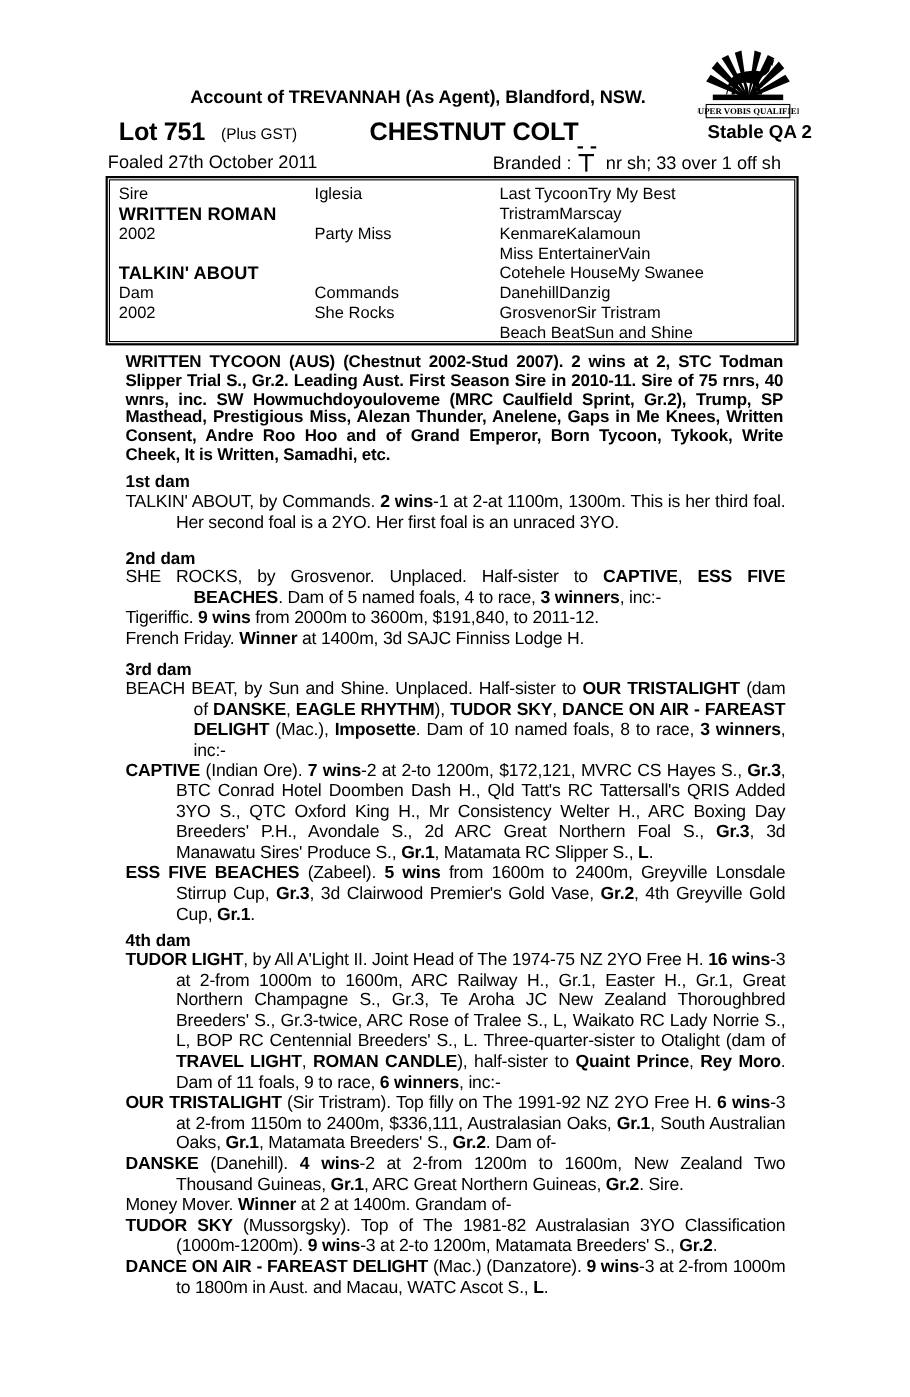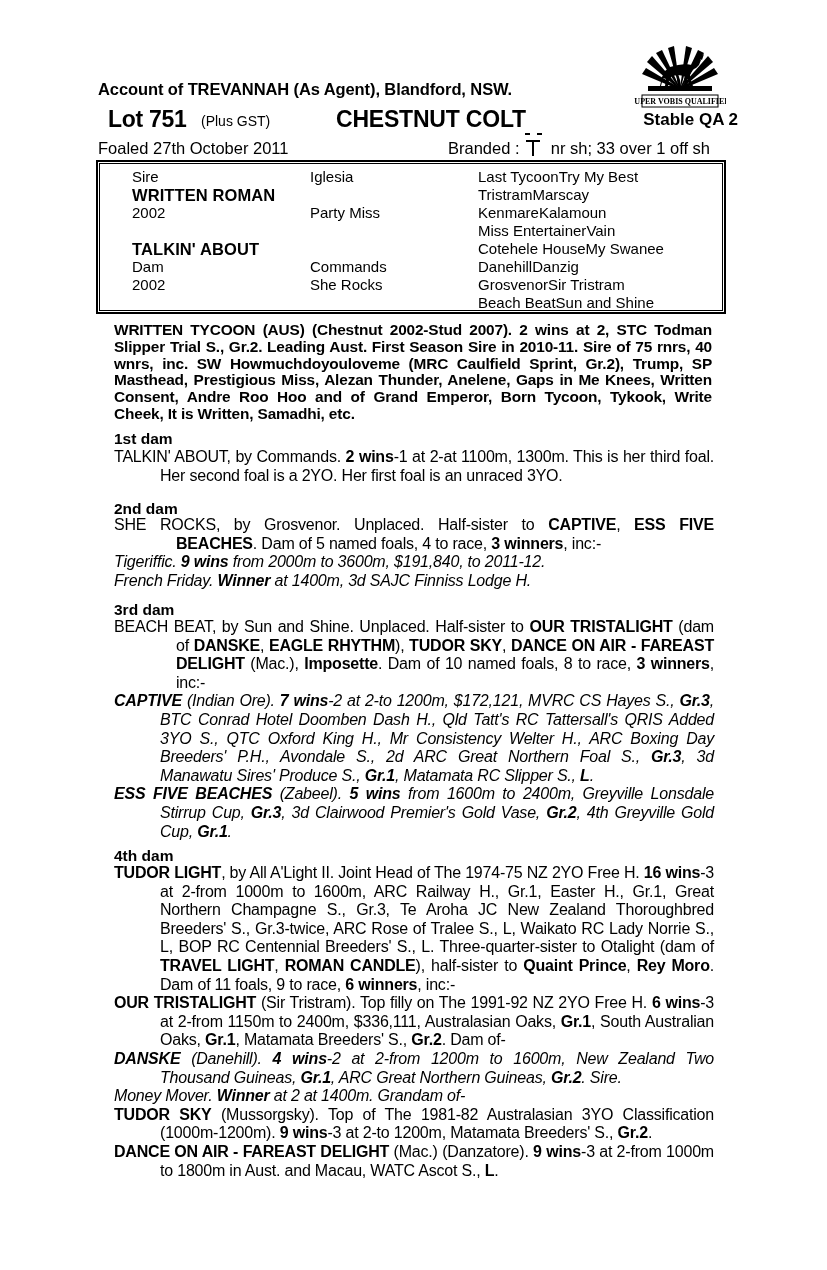--- a/index.html
+++ b/index.html
@@ -28,24 +28,24 @@
     left: 98px;
     top: 44px;
     width: 630px;
   }
   .account-row {
     position: relative;
     height: 26px;
   }
   .account-line {
     position: absolute;
-    left: 0;
+    left: 17px;
     top: 36px;
     width: 530px;
-    text-align: left;
+    text-align: center;
     font-size: 16.5px;
     font-weight: bold;
     letter-spacing: -0.1px;
   }
   .logo-box {
     position: absolute;
     left: 536px;
     top: 0px;
     width: 92px;
     height: 66px;
@@ -149,21 +149,20 @@
     outline-offset: 1px;
     box-sizing: border-box;
     background: #fff;
   }
   .ped-inner {
     position: relative;
     width: 100%;
     height: 100%;
     padding: 4px 6px 0 6px;
     box-sizing: border-box;
-    margin-left: 24px;
   }
   .ped-row {
     position: relative;
     height: 18px;
     font-size: 15px;
     white-space: nowrap;
   }
   .c1 { position: absolute; left: 2px;   top: 0; width: 170px; }
   .c2 { position: absolute; left: 180px; top: 0; width: 165px; }
   .c3 { position: absolute; left: 348px; top: 0; width: 262px; }
@@ -203,21 +202,21 @@
     text-align: justify;
     letter-spacing: -0.2px;
   }
   .dam-body p {
     margin: 0;
     text-align: justify;
     text-justify: inter-word;
   }
   .hang2  { padding-left: 46px; text-indent: -46px; }
   .hang3  { padding-left: 62px; text-indent: -62px; }
-  .ind1   { margin-left: 16px; font-style: italic; }
+  .ind1   { margin-left: 16px; }
   .ind2   { margin-left: 32px; }
   b { font-weight: bold; }
 </style>
 </head>
 <body>
 
 <div class="page">
 
   <div class="header-zone">
 

